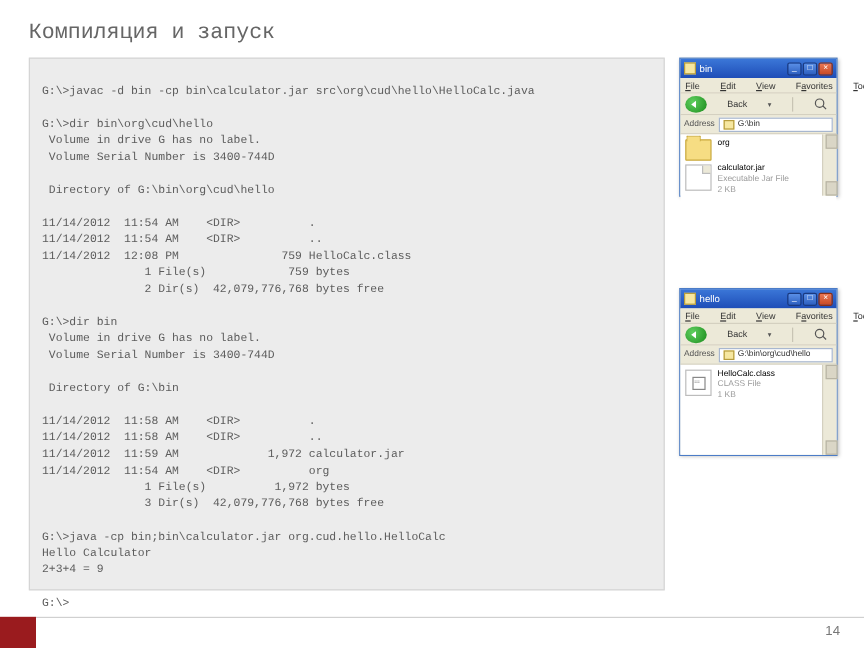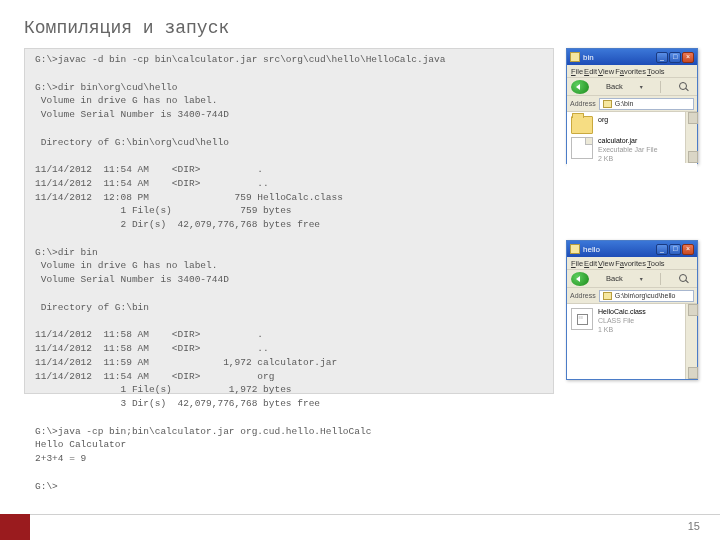--- a/index.html
+++ b/index.html
@@ -2,32 +2,32 @@
 <html><head>
 <meta charset="utf-8">
 <style>
   * { margin:0; padding:0; box-sizing:border-box; }
   body { width:720px; height:540px; background:#fff; font-family:Arial,sans-serif; position:relative; overflow:hidden; }
   .title { position:absolute; top:18px; left:24px; font-size:18px; color:#666;font-family:Liberation Mono, monospace; }
   .footer { position:absolute; bottom:0; left:0; width:720px; height:26px; }
   .footer .red { position:absolute; left:0; bottom:0; width:30px; height:26px; background:#9a1b1e; }
   .footer .line { position:absolute; left:30px; right:0; top:0; height:1px; background:#d0d0d0; }
   .footer .pg { position:absolute; right:20px; top:6px; font-size:11px; color:#777; }
-  .console { position:absolute; top:48px; left:24px; width:530px; height:346px; background:#ececec; border:1px solid #d5d5d5; padding:4px 10px; }
+  .console { position:absolute; top:48px; left:24px; width:530px; height:444px; background:#ececec; border:1px solid #d5d5d5; padding:20px 10px; }
   .console pre { font-family:"Courier New",monospace; font-size:9.5px; line-height:1.45; color:#5c5c5c; white-space:pre; }
   .win { position:absolute; right:22px; width:132px; background:#ece9d8; border:1px solid #4b7cc7; box-shadow:1px 1px 3px rgba(0,0,0,.25); }
   .win.bin { top:48px; height:116px; }
   .win.hello { top:240px; height:140px;margin-left:48px; }
   .titlebar { height:16px; background:linear-gradient(#3b77d8,#1e4db7); display:flex; align-items:center; padding:0 3px; }
   .titlebar .ico { width:10px; height:10px; background:#f6e7a0; border:1px solid #b79d3d; margin-right:3px; }
   .titlebar .t { color:#fff; font-size:8px; flex:1; }
   .wbtns { display:flex; gap:1px; }
   .wbtn { width:12px; height:11px; background:linear-gradient(#5a8fe6,#2d5fc0); border:1px solid #1a3a80; border-radius:2px; color:#fff; font-size:7px; line-height:8px; text-align:center; }
   .wbtn.close { background:linear-gradient(#e97754,#c84a24); border-color:#8a2e15; }
-  .menubar { height:13px; background:#ece9d8; border-bottom:1px solid #d4d0c0; display:flex; gap:1px; padding:0 4px; font-size:7.5px; color:#333; align-items:center; }
+  .menubar { height:13px; background:#ece9d8; border-bottom:1px solid #d4d0c0; display:flex; gap:17px; padding:0 4px; font-size:7.5px; color:#333; align-items:center; }
   .menubar span u { text-decoration:underline; }
   .toolbar { height:18px; background:#ece9d8; border-bottom:1px solid #d4d0c0; display:flex; align-items:center; padding:0 4px; gap:17px; font-size:7.5px; color:#333; }
   .back-btn { width:18px; height:14px; background:radial-gradient(circle at 35% 35%,#5fcf5f,#1a8a1a); border-radius:50%; position:relative; }
   .back-btn::after { content:""; position:absolute; left:5px; top:4px; border-top:3px solid transparent; border-bottom:3px solid transparent; border-right:4px solid #fff; }
   .chev { font-size:6px; color:#555; }
   .sep { width:1px; height:12px; background:#c8c4b4; }
   .srch-ico { width:12px; height:12px; position:relative; }
   .srch-ico::before { content:""; position:absolute; width:6px; height:6px; border:1px solid #555; border-radius:50%; left:1px; top:1px; }
   .srch-ico::after { content:""; position:absolute; width:4px; height:1px; background:#555; transform:rotate(45deg); left:7px; top:8px; }
   .addrbar { height:16px; background:#ece9d8; border-bottom:1px solid #d4d0c0; display:flex; align-items:center; padding:0 3px; gap:3px; font-size:7px; color:#555; }
@@ -180,14 +180,14 @@
         <div class="fmeta">1 KB</div>
       </div>
     </div>
   </div>
   <div class="sbv"></div>
 </div>
 
 <div class="footer">
   <div class="red"></div>
   <div class="line"></div>
-  <div class="pg">15</div>
+  <div class="pg">14</div>
 </div>
 
 </body></html>

